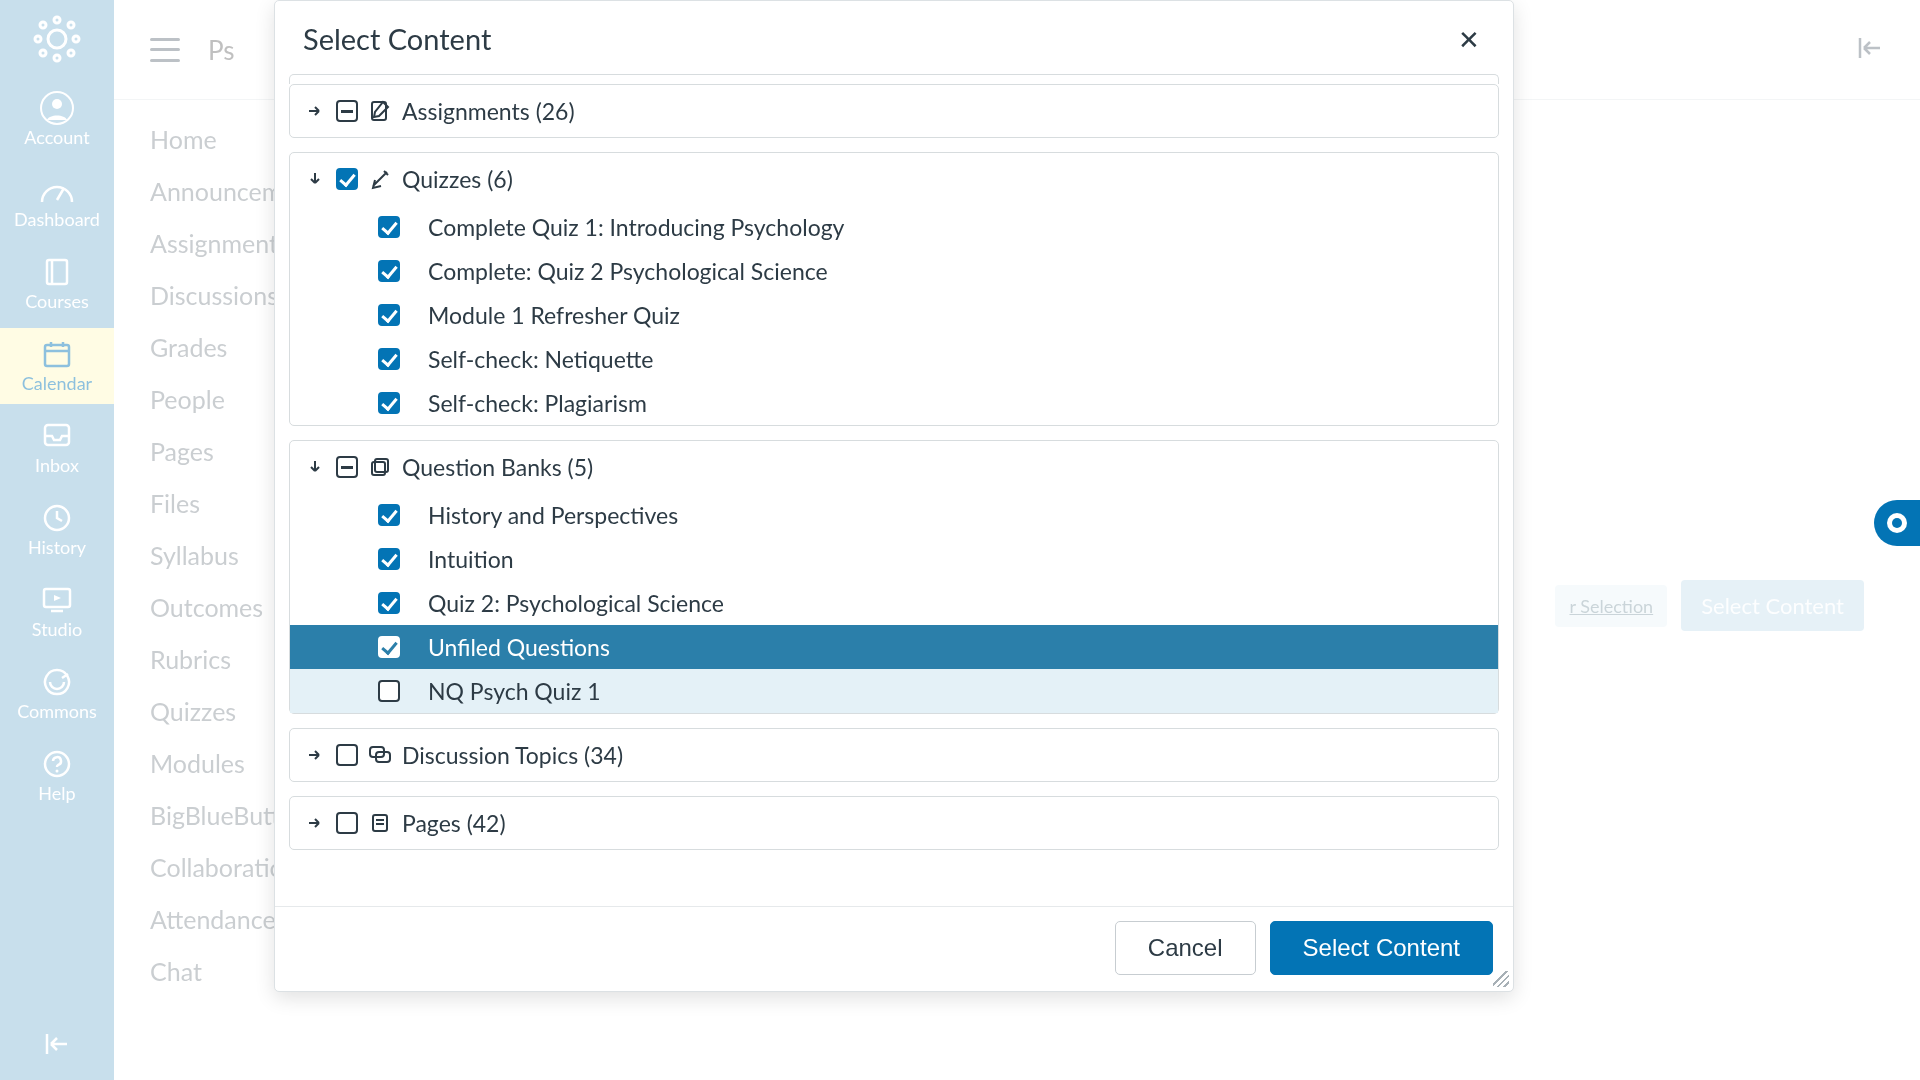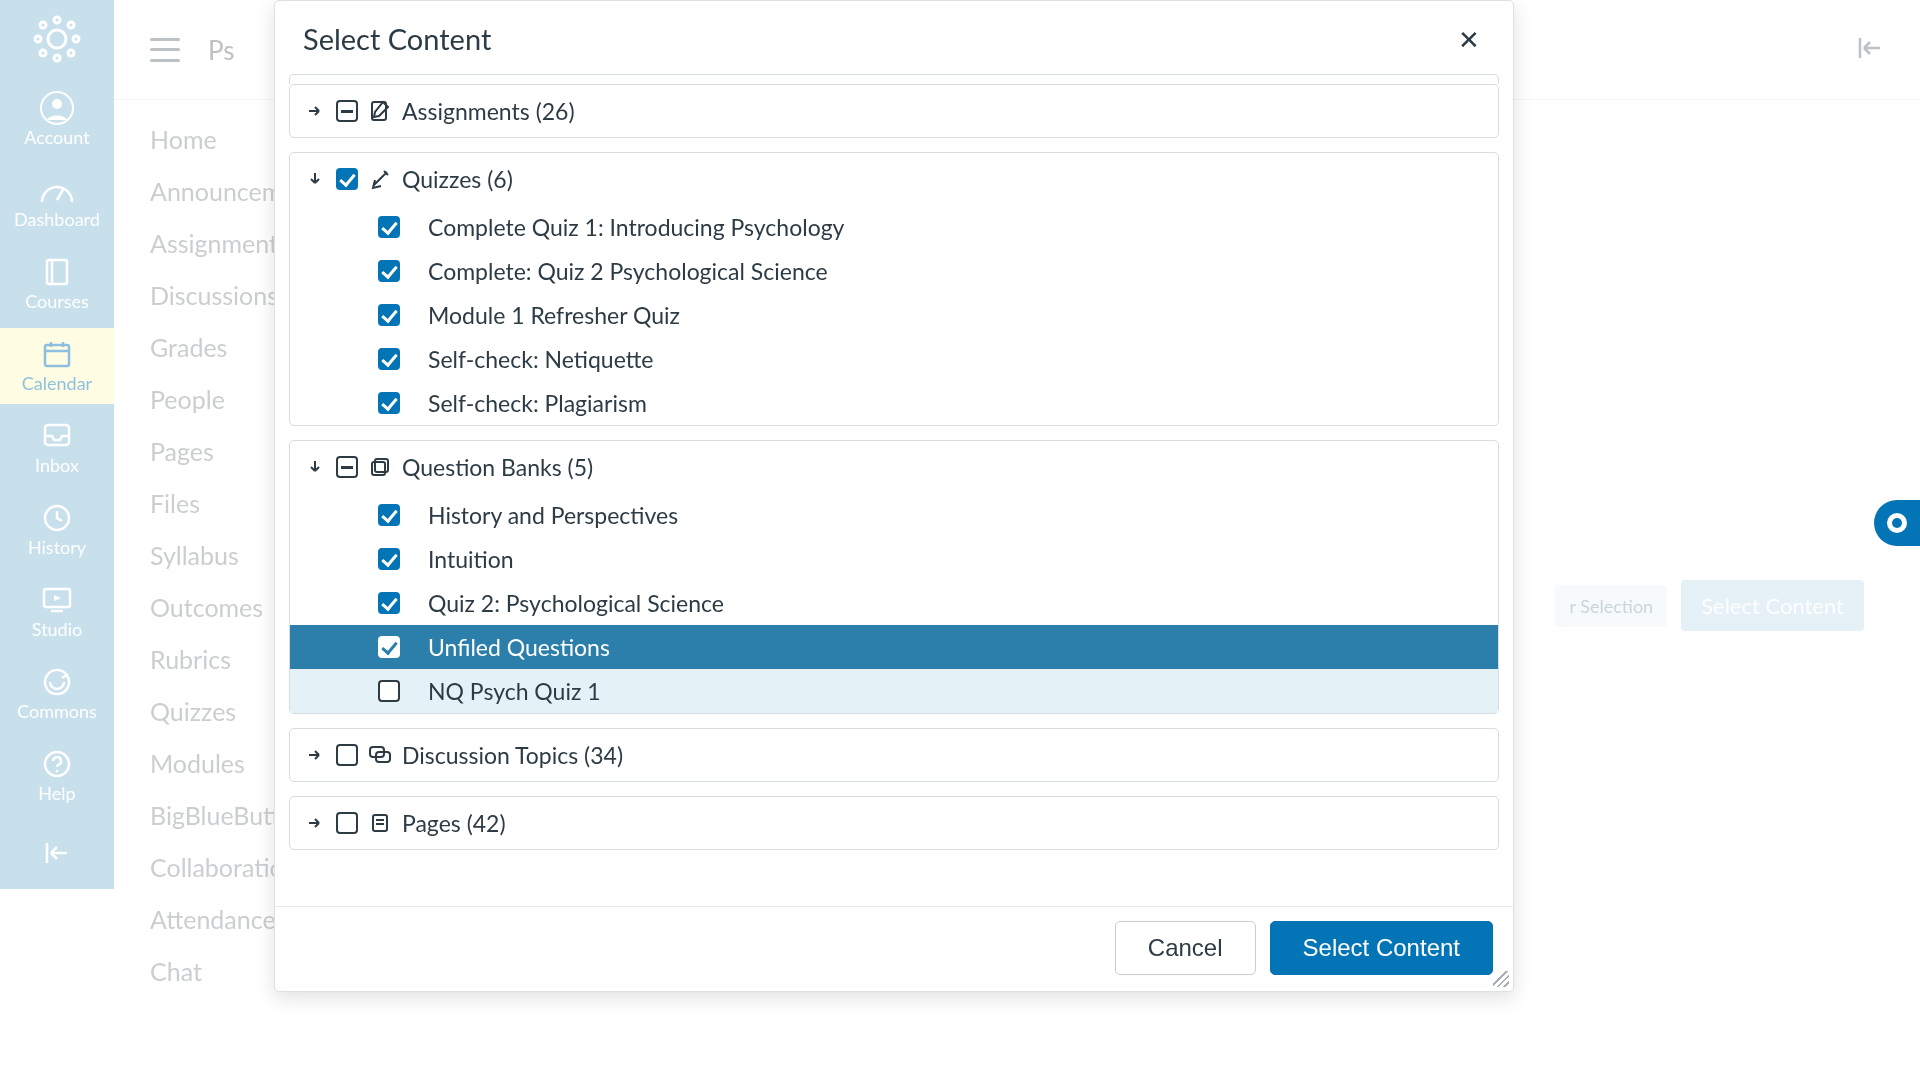--- a/index.html
+++ b/index.html
@@ -10,21 +10,21 @@
   width: 1920px;
   height: 1080px;
   overflow: hidden;
   position: relative;
 }
 
 .global-nav {
   position: absolute;
   left: 0; top: 0;
   width: 114px;
-  height: 889px;
+  height: 1080px;
   background: #85B8D6;
   display: flex;
   flex-direction: column;
   align-items: center;
   padding-top: 12px;
   gap: 6px;
 }
 .global-nav .logo {
   width: 54px; height: 54px;
   margin-bottom: 10px;
@@ -80,21 +80,21 @@
   white-space:nowrap;
 }
 
 .bg-buttons{
   position:absolute;
   right:56px; top:580px;
   display:flex; gap:14px; align-items:center;
 }
 .bg-buttons .ghost{
   background:#EAF4F9;color:rgba(115,140,150,0.8);
-  padding:10px 14px;border-radius:4px;font-size:18px;
+  padding:10px 14px;border-radius:4px;font-size:18px;text-decoration:underline;
 }
 .bg-buttons .primary-faded{
   background:#C7DFED;color:rgba(255,255,255,0.9);
   padding:12px 20px;border-radius:4px;font-size:22px;font-weight:400;
 }
 
 .overlay{
   position:absolute;inset:0;
   background:rgba(255,255,255,0.55);
 }

